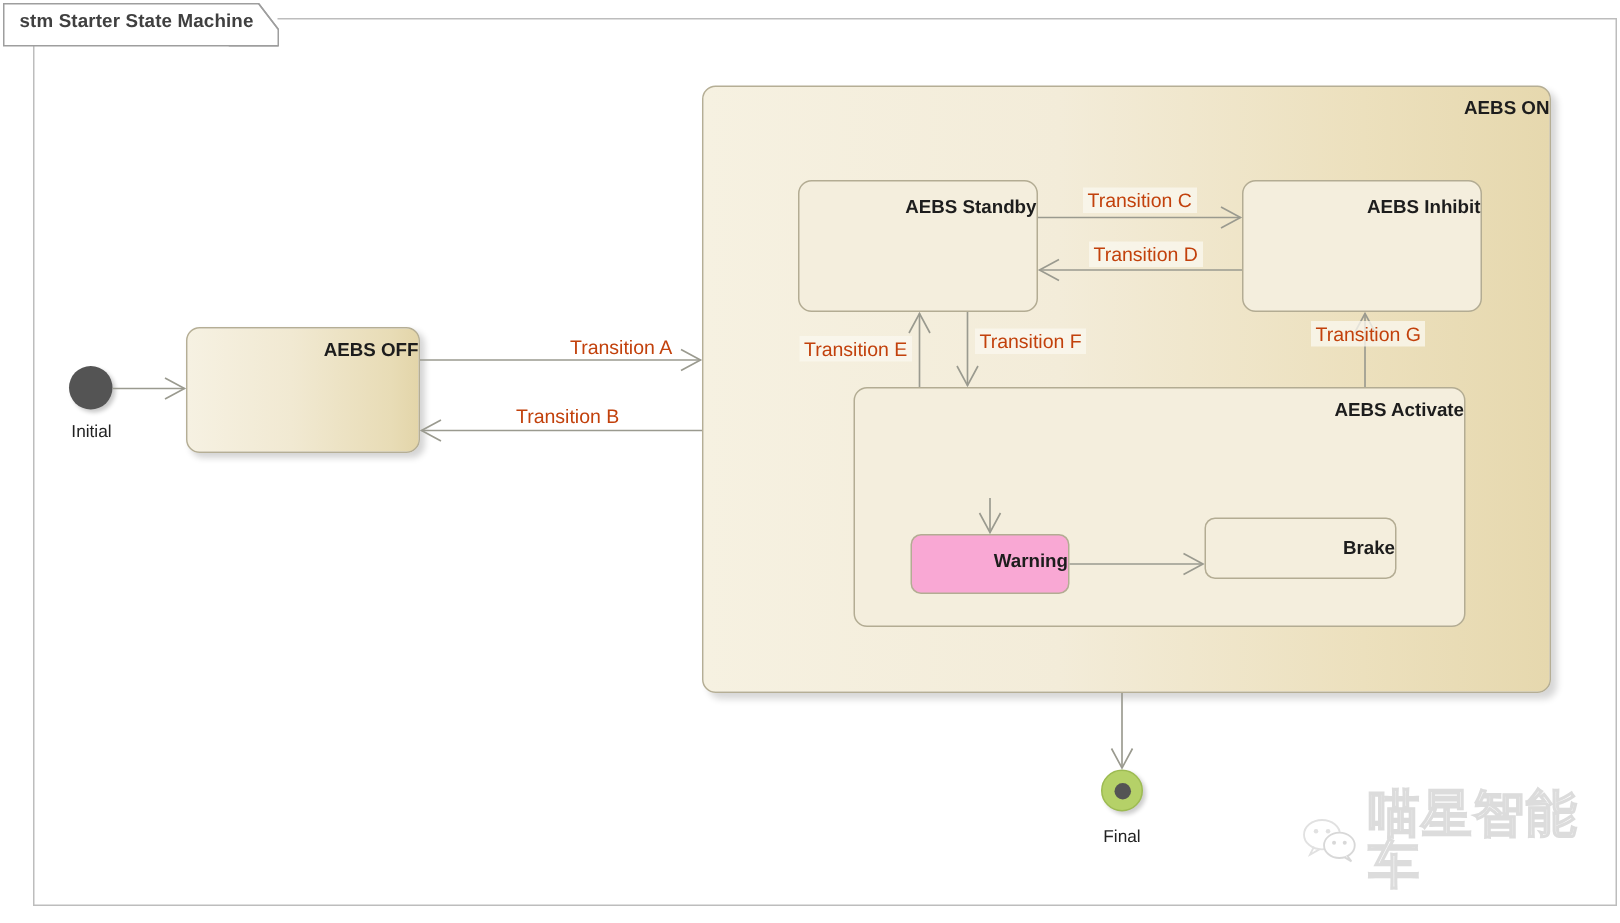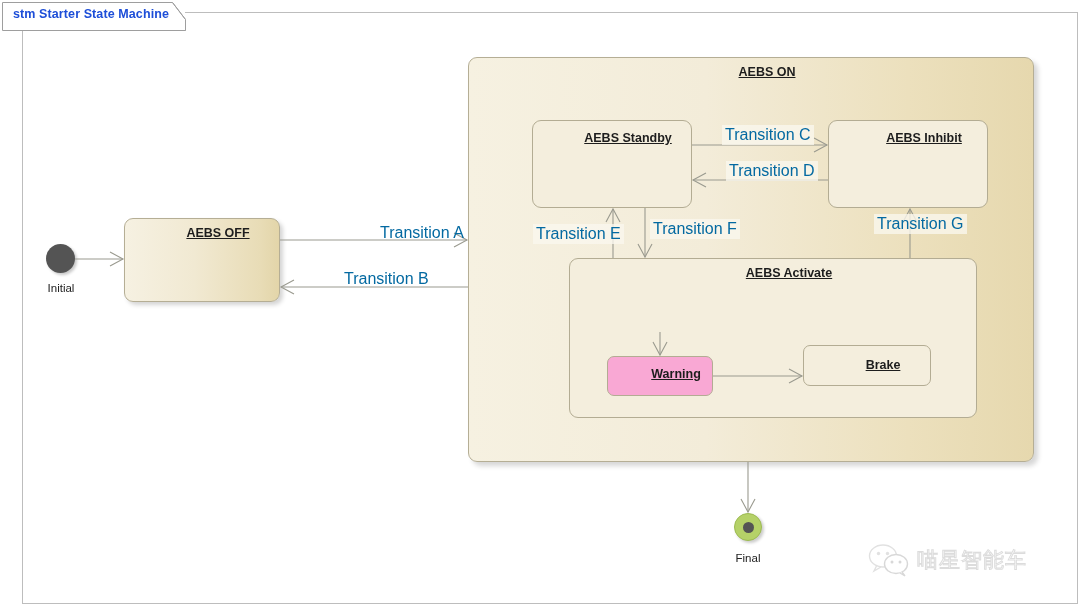--- a/index.html
+++ b/index.html
@@ -43,48 +43,47 @@
     width: 184px;
     height: 28px;
   }
   #title-tab svg { display:block; }
   #title-text {
     position: absolute;
     left: 13px;
     top: 7px;
     font-size: 12.5px;
     font-weight: bold;
-    color: #1d4ed8;
+    color: #404040;
     letter-spacing: 0.1px;
     white-space: nowrap;
   }
   
   #wires {
     position: absolute;
     left: 0; top: 0;
     width: 1080px; height: 615px;
     pointer-events: none;
   }
   
   .state {
     position: absolute;
     box-sizing: border-box;
     border: 1px solid #b3ac93;
     border-radius: 9px;
   }
   .state-label {
     position: absolute;
-    left: 16px;
+    left: 0;
     width: 100%;
-    text-align: center;
+    text-align: right;
     font-size: 12.5px;
     font-weight: bold;
     color: #1d1d1d;
     white-space: nowrap;
-    text-decoration: underline;
   }
   
   #state-aebs-on {
     left: 468px;
     top: 57px;
     width: 566px;
     height: 405px;
     background: linear-gradient(to right, #f6f1e1 0%, #f3ecd9 42%, #ece0bd 78%, #e6d8ae 100%);
     box-shadow: 4px 4px 5px rgba(0,0,0,0.16);
     border-color: #b5ae95;
@@ -200,22 +199,22 @@
     left: 713px;
     top: 552px;
     width: 70px;
     text-align: center;
     font-size: 11.5px;
     color: #222;
   }
   
   .tlabel {
     position: absolute;
-    font-size: 16px;
-    color: #0369a1;
+    font-size: 13px;
+    color: #c2410c;
     white-space: nowrap;
     padding: 1px 3px;
   }
   .tlabel.onwhite { background: rgba(255,255,255,0.0); }
   .tlabel.onband  { background: rgba(250,247,238,0.78); }
   #tl-a { left: 341px; top: 223px; margin-left: 36px; }
   #tl-b { left: 341px; top: 269px; }
   #tl-c { left: 722px; top: 125px; }
   #tl-d { left: 726px; top: 161px; }
   #tl-e { left: 533px; top: 224px; }
@@ -227,26 +226,27 @@
     left: 868px;
     top: 538px;
     width: 200px;
     height: 44px;
     display: flex;
     align-items: center;
     gap: 5px;
     opacity: 0.85;
   }
   #wm-text {
-    font-size: 21px;
+    font-size: 34px;
     color: transparent;
     -webkit-text-stroke: 1px #d6d6d6;
     letter-spacing: 1px;
     font-family: "DejaVu Sans", sans-serif;
     line-height: 1;
+    font-weight: bold;
   }
 </style>
 </head>
 <body>
 
 <div id="canvas">
 
   <div id="frame"></div>
   <div id="frame-top-right"></div>
 

